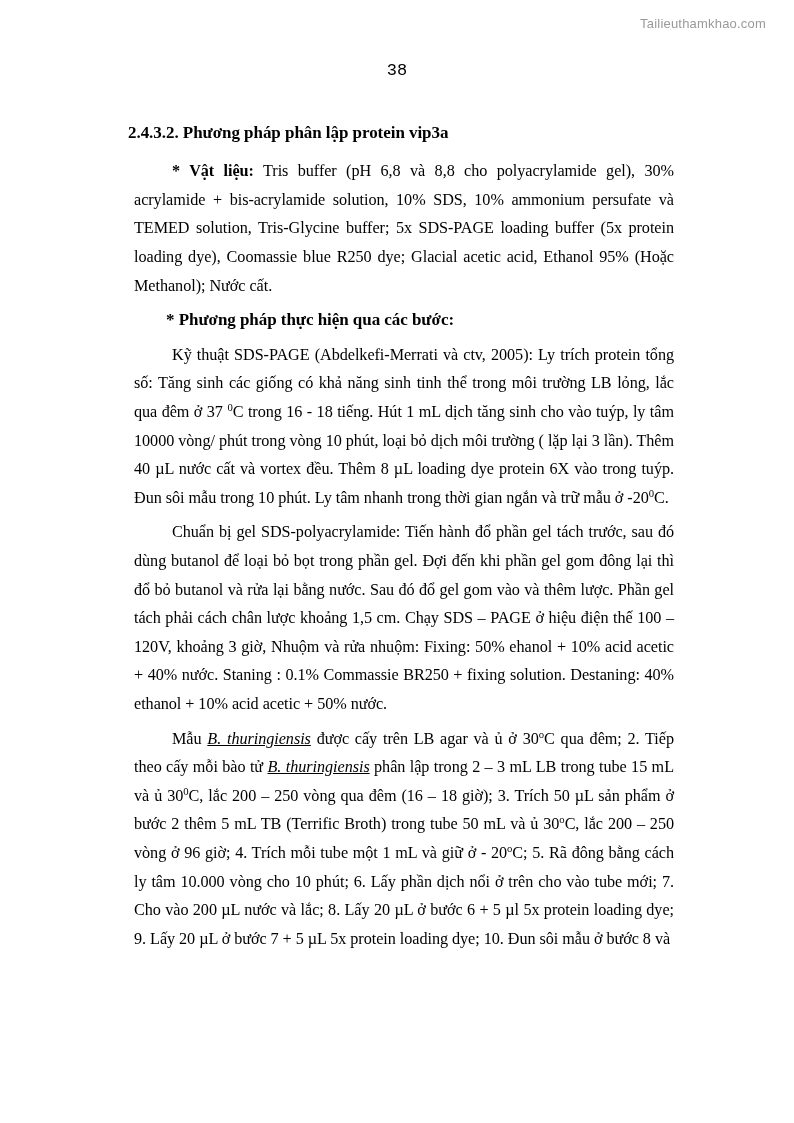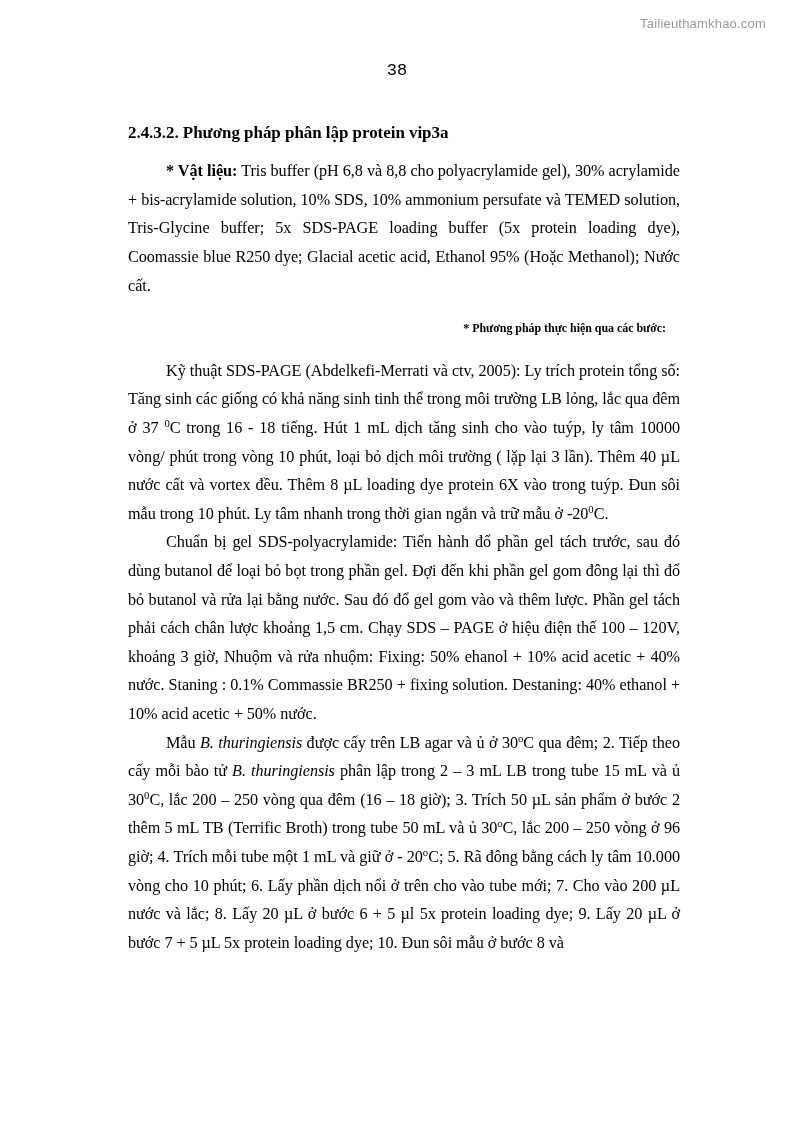--- a/index.html
+++ b/index.html
@@ -55,37 +55,38 @@
 
   .heading {
     font-weight: bold;
     font-size: 17px;
     line-height: 1.25;
     margin: 0 0 14px 0;
     letter-spacing: -0.05px;
   }
 
   p.body-par {
-    margin: 0;
+    margin: 6px;
     font-size: 16.2px;
     line-height: 28.6px;
     text-align: justify;
     text-justify: inter-word;
     text-indent: 38px;
     letter-spacing: -0.05px;
     -webkit-hyphens: none;
     hyphens: none;
   }
 
   b.lbl {
     font-weight: bold;
   }
 
   i.sci {
     font-style: italic;
+    text-decoration: underline;
   }
 
   sup.deg {
     font-size: 0.66em;
     vertical-align: 0.52em;
     line-height: 0;
   }
 </style>
 </head>
 <body>
@@ -95,21 +96,21 @@
   <div class="watermark">Tailieuthamkhao.com</div>
 
   <div class="page-number">38</div>
 
   <div class="content">
 
     <p class="heading">2.4.3.2. Phương pháp phân lập protein vip3a</p>
 
     <p class="body-par"><b class="lbl">* Vật liệu:</b><span> Tris buffer (pH 6,8 và 8,8 cho polyacrylamide gel), 30% acrylamide + bis-acrylamide solution, 10% SDS, 10% ammonium persufate và TEMED solution, Tris-Glycine buffer; 5x SDS-PAGE loading buffer (5x protein loading dye), Coomassie blue R250 dye; Glacial acetic acid, Ethanol 95% (Hoặc Methanol); Nước cất.</span></p>
 
-    <p class="heading" style="margin:14px; text-indent:38px; font-size:12px; line-height:28.6px;text-align:right;">* Phương pháp thực hiện qua các bước:</p>
+    <p class="heading" style="margin:0; text-indent:38px; font-size:17px; line-height:28.6px;">* Phương pháp thực hiện qua các bước:</p>
 
     <p class="body-par"><span>Kỹ thuật SDS-PAGE (Abdelkefi-Merrati và ctv, 2005): Ly trích protein tổng số: Tăng sinh các giống có khả năng sinh tinh thể trong môi trường LB lỏng, lắc qua đêm ở 37 </span><sup class="deg">0</sup><span>C trong 16 - 18 tiếng.  Hút 1 mL dịch tăng sinh cho vào tuýp, ly tâm 10000 vòng/ phút trong vòng 10 phút, loại bỏ dịch môi trường ( lặp lại 3 lần). Thêm 40 µL nước cất và vortex đều. Thêm 8 µL loading dye protein 6X vào trong tuýp. Đun sôi mẫu trong 10 phút. Ly tâm nhanh trong thời gian ngắn và trữ mẫu ở -20</span><sup class="deg">0</sup><span>C.</span></p>
 
     <p class="body-par">Chuẩn bị gel SDS-polyacrylamide: Tiến hành đổ phần gel tách trước, sau đó dùng butanol để loại bỏ bọt trong phần gel. Đợi đến khi phần gel gom đông lại thì đổ bỏ butanol và rửa lại bằng nước. Sau đó đổ gel gom vào và thêm lược. Phần gel tách phải cách chân lược khoảng 1,5 cm. Chạy SDS – PAGE ở hiệu điện thế 100 – 120V, khoảng 3 giờ, Nhuộm và rửa nhuộm: Fixing: 50% ehanol + 10% acid acetic + 40% nước. Staning : 0.1% Commassie BR250 + fixing solution. Destaning: 40% ethanol + 10% acid acetic + 50% nước.</p>
 
     <p class="body-par"><span>Mẫu </span><i class="sci">B. thuringiensis</i><span> được cấy trên LB agar và ủ ở 30</span><sup class="deg">o</sup><span>C qua đêm; 2.  Tiếp theo cấy mỗi bào tử </span><i class="sci">B. thuringiensis</i><span> phân lập trong 2 – 3 mL LB trong tube 15 mL và ủ 30</span><sup class="deg">0</sup><span>C, lắc 200 – 250 vòng qua đêm (16 – 18 giờ); 3.  Trích 50 µL sản phẩm ở bước 2 thêm 5 mL TB (Terrific Broth) trong tube 50 mL và ủ 30</span><sup class="deg">o</sup><span>C, lắc 200 – 250 vòng ở 96 giờ; 4. Trích mỗi tube một 1 mL và giữ ở - 20</span><sup class="deg">o</sup><span>C; 5. Rã đông bằng cách ly tâm 10.000 vòng cho 10 phút; 6. Lấy phần dịch nổi ở trên cho vào tube mới; 7. Cho vào 200 µL nước và lắc; 8. Lấy 20 µL ở bước 6 + 5 µl 5x protein loading dye; 9. Lấy  20 µL ở bước 7 + 5 µL 5x protein loading dye; 10. Đun sôi mẫu ở bước 8 và</span></p>
 
   </div>
 </div>
 

